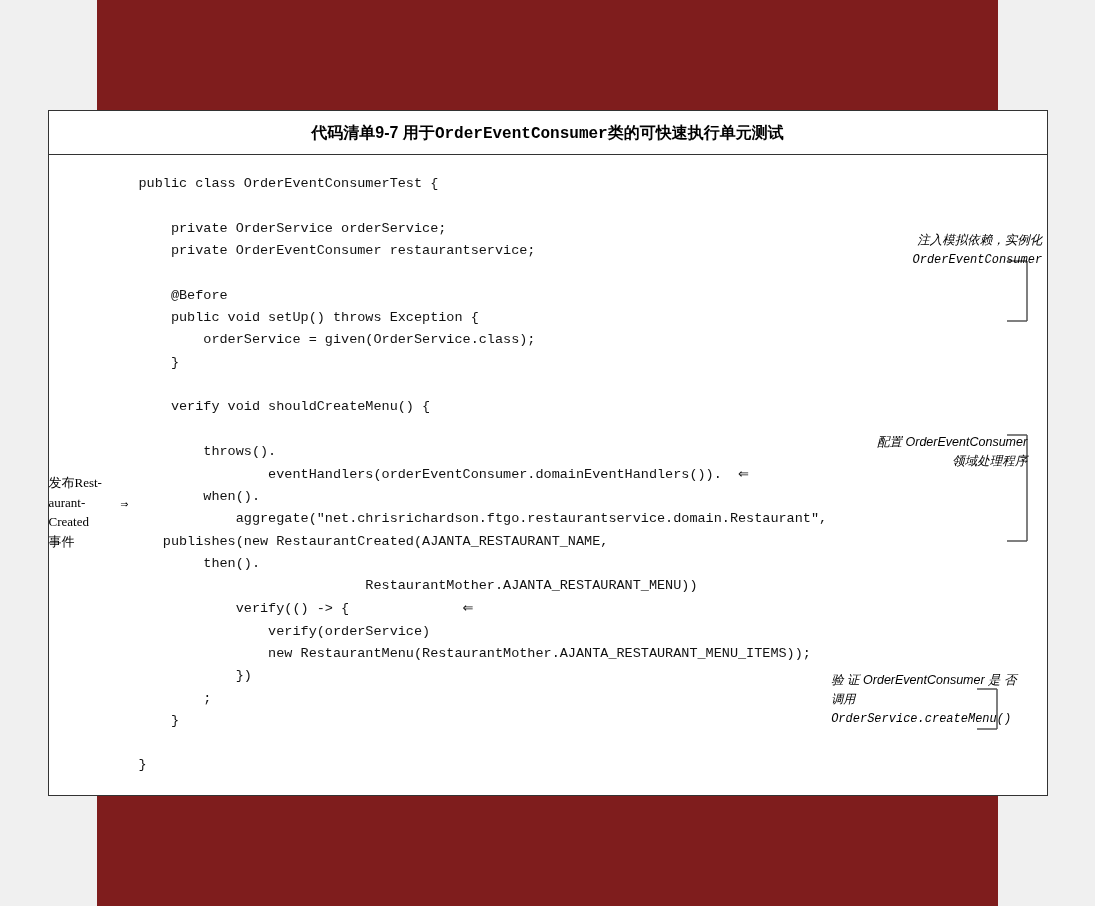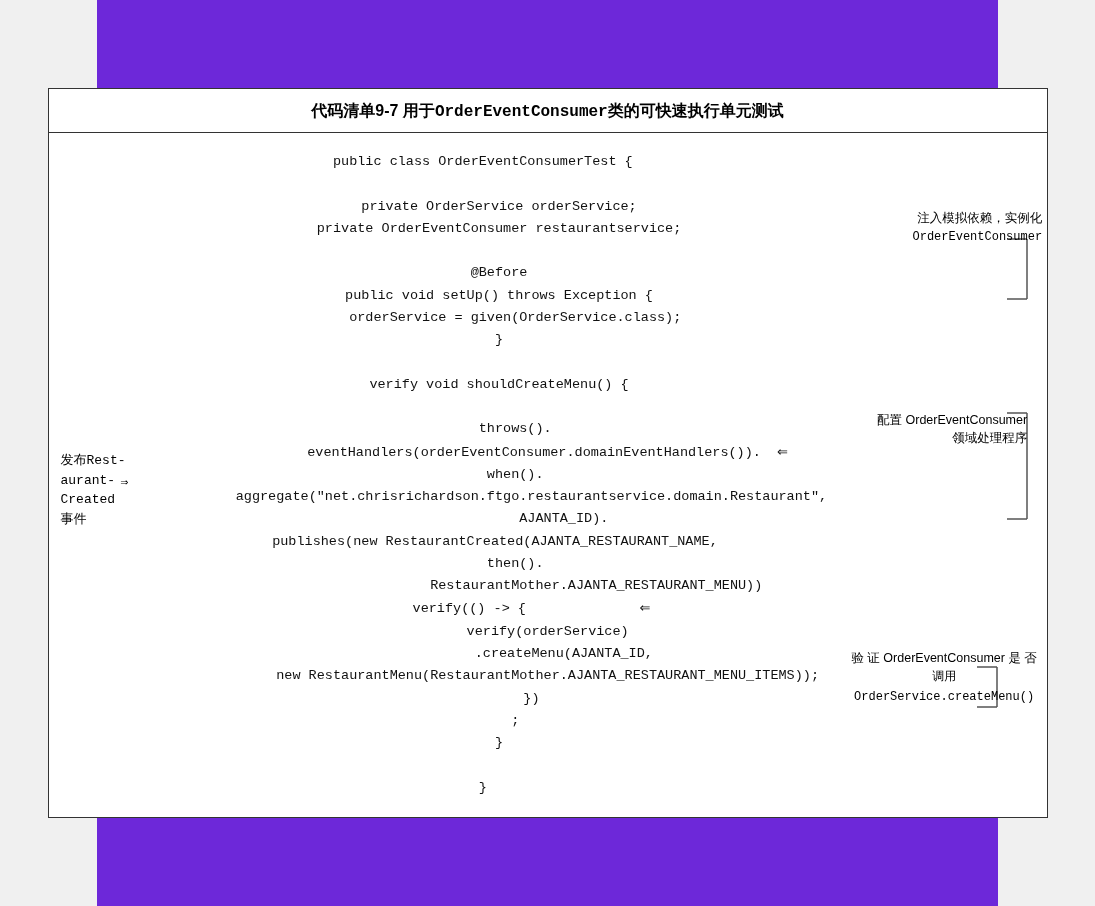--- a/index.html
+++ b/index.html
@@ -13,21 +13,21 @@
       font-family: Arial, sans-serif;
       display: flex;
       justify-content: center;
       align-items: center;
       min-height: 100vh;
     }
 
     .page-container {
       width: 901px;
       height: 906px;
-      background: #6d28d9;
+      background: #7f1d1d;
       display: flex;
       justify-content: center;
       align-items: center;
     }
 
     .code-listing-box {
       width: 1000px;
       border: 1.5px solid #333;
       background: #fff;
       padding: 0;
@@ -77,43 +77,43 @@
       position: relative;
       padding-right: 10px;
     }
 
     .annotation-item {
       position: absolute;
       font-size: 12.5px;
       font-family: Arial, sans-serif;
       line-height: 1.45;
       text-align: left;
+      font-style: italic;
     }
 
     .code-line {
       white-space: pre;
       display: block;
-      text-align: center;
     }
 
   </style>
 </head>
 <body>
 
 <div class="page-container">
   <div class="code-listing-box">
 
     <div class="listing-title">
       <span>代码清单9-7   用于</span><span class="code-font">OrderEventConsumer</span><span>类的可快速执行单元测试</span>
     </div>
 
     <div class="code-area">
 
       <div class="left-annotation">
-        <div style="position:absolute; top: 300px; left: 12px; width: 75px; font-size:13px; font-family:Liberation Mono, monospace; line-height:1.5;">
+        <div style="position:absolute; top: 300px; left: 0; width: 75px; font-size:13px; font-family:Liberation Serif, serif; line-height:1.5;">
           <span>发布Rest-</span><br>
           <span>aurant-</span><br>
           <span>Created</span><br>
           <span>事件</span>
         </div>
 
         <div style="position:absolute; top:323px; left:72px; font-size:13px; font-family:'Courier New',monospace;">⇒</div>
       </div>
 
       <div class="code-block" style="position:relative;">
@@ -127,27 +127,25 @@
         <span class="code-line">    public void setUp() throws Exception {</span>
         <span class="code-line">        orderService = given(OrderService.class);</span>
         <span class="code-line">    }</span>
         <span class="code-line">&nbsp;</span>
         <span class="code-line">    verify void shouldCreateMenu() {</span>
         <span class="code-line">&nbsp;</span>
         <span class="code-line">        throws().</span>
         <span class="code-line">                eventHandlers(orderEventConsumer.domainEventHandlers()).&nbsp;&nbsp;<span style="font-family:Arial,sans-serif;font-size:13px;">⇐</span></span>
         <span class="code-line">        when().</span>
         <span class="code-line">            aggregate("net.chrisrichardson.ftgo.restaurantservice.domain.Restaurant",</span>
-        <span class="code-line">                    AJANTA_ID).</span>
         <span class="code-line">   publishes(new RestaurantCreated(AJANTA_RESTAURANT_NAME,</span>
         <span class="code-line">        then().</span>
         <span class="code-line">                            RestaurantMother.AJANTA_RESTAURANT_MENU))</span>
         <span class="code-line">            verify(() -&gt; {&nbsp;&nbsp;&nbsp;&nbsp;&nbsp;&nbsp;&nbsp;&nbsp;&nbsp;&nbsp;&nbsp;&nbsp;&nbsp;&nbsp;<span style="font-family:Arial,sans-serif;font-size:13px;">⇐</span></span>
         <span class="code-line">                verify(orderService)</span>
-        <span class="code-line">                    .createMenu(AJANTA_ID,</span>
         <span class="code-line">                new RestaurantMenu(RestaurantMother.AJANTA_RESTAURANT_MENU_ITEMS));</span>
         <span class="code-line">            })</span>
         <span class="code-line">        ;</span>
         <span class="code-line">    }</span>
         <span class="code-line">&nbsp;</span>
         <span class="code-line">}</span>
       </div>
 
       <div class="right-annotations" style="position:relative; width:230px;">
 
@@ -171,21 +169,21 @@
         <div class="annotation-item" style="top: 58px; right: 15px; text-align:right; width: 175px;">
           <span>注入模拟依赖，实例化</span><br>
           <span style="font-family:'Courier New',Courier,monospace; font-size:12px;">OrderEventConsumer</span>
         </div>
 
         <div class="annotation-item" style="top: 260px; right: 30px; text-align:right; width: 175px;">
           <span>配置 OrderEventConsumer</span><br>
           <span>领域处理程序</span>
         </div>
 
-        <div class="annotation-item" style="top: 498px; left: 12px; text-align:center; width: 210px;">
+        <div class="annotation-item" style="top: 498px; left: 4px; text-align:left; width: 210px;">
           <span>验 证 OrderEventConsumer 是 否</span><br>
           <span style="font-family:'Courier New',Courier,monospace; font-size:12px;">调用 OrderService.createMenu()</span>
         </div>
 
       </div>
     </div>
 
   </div>
 </div>
 

